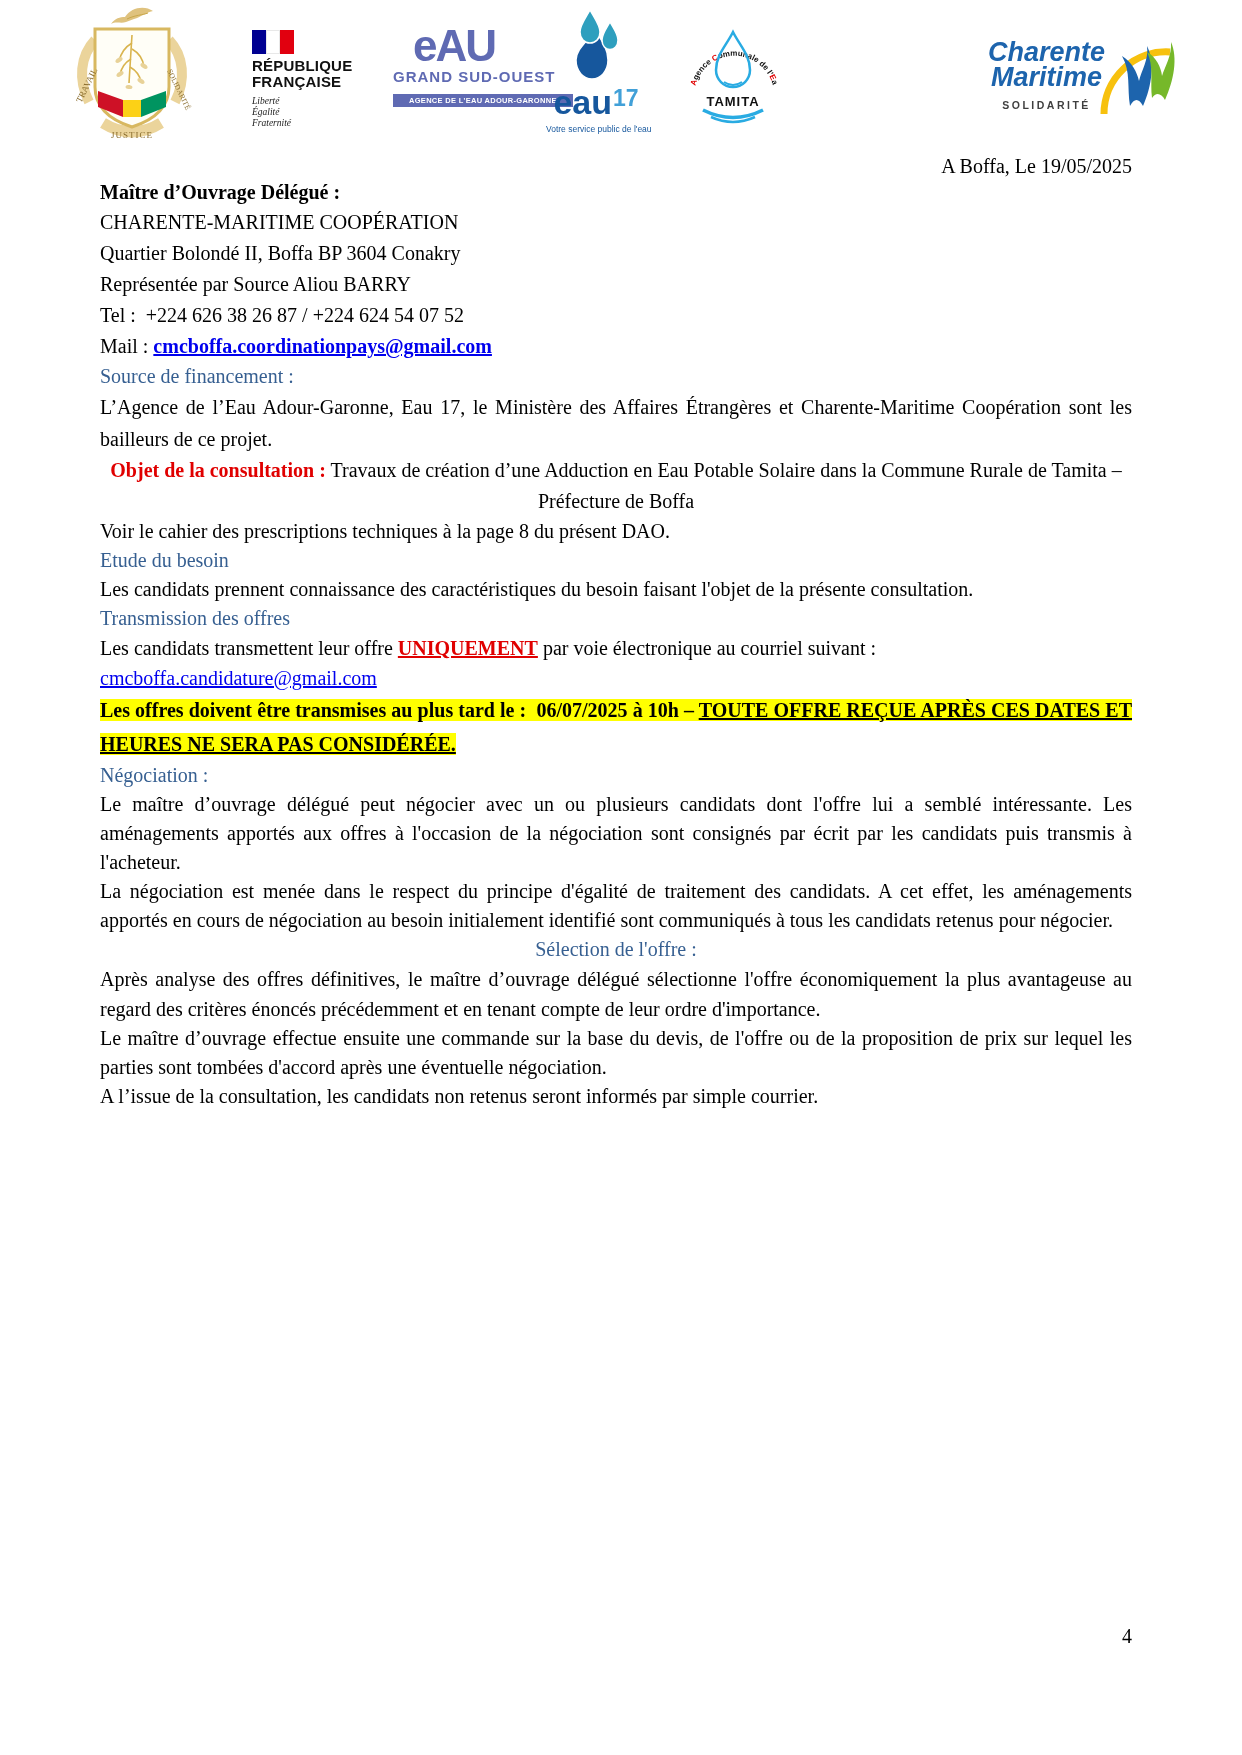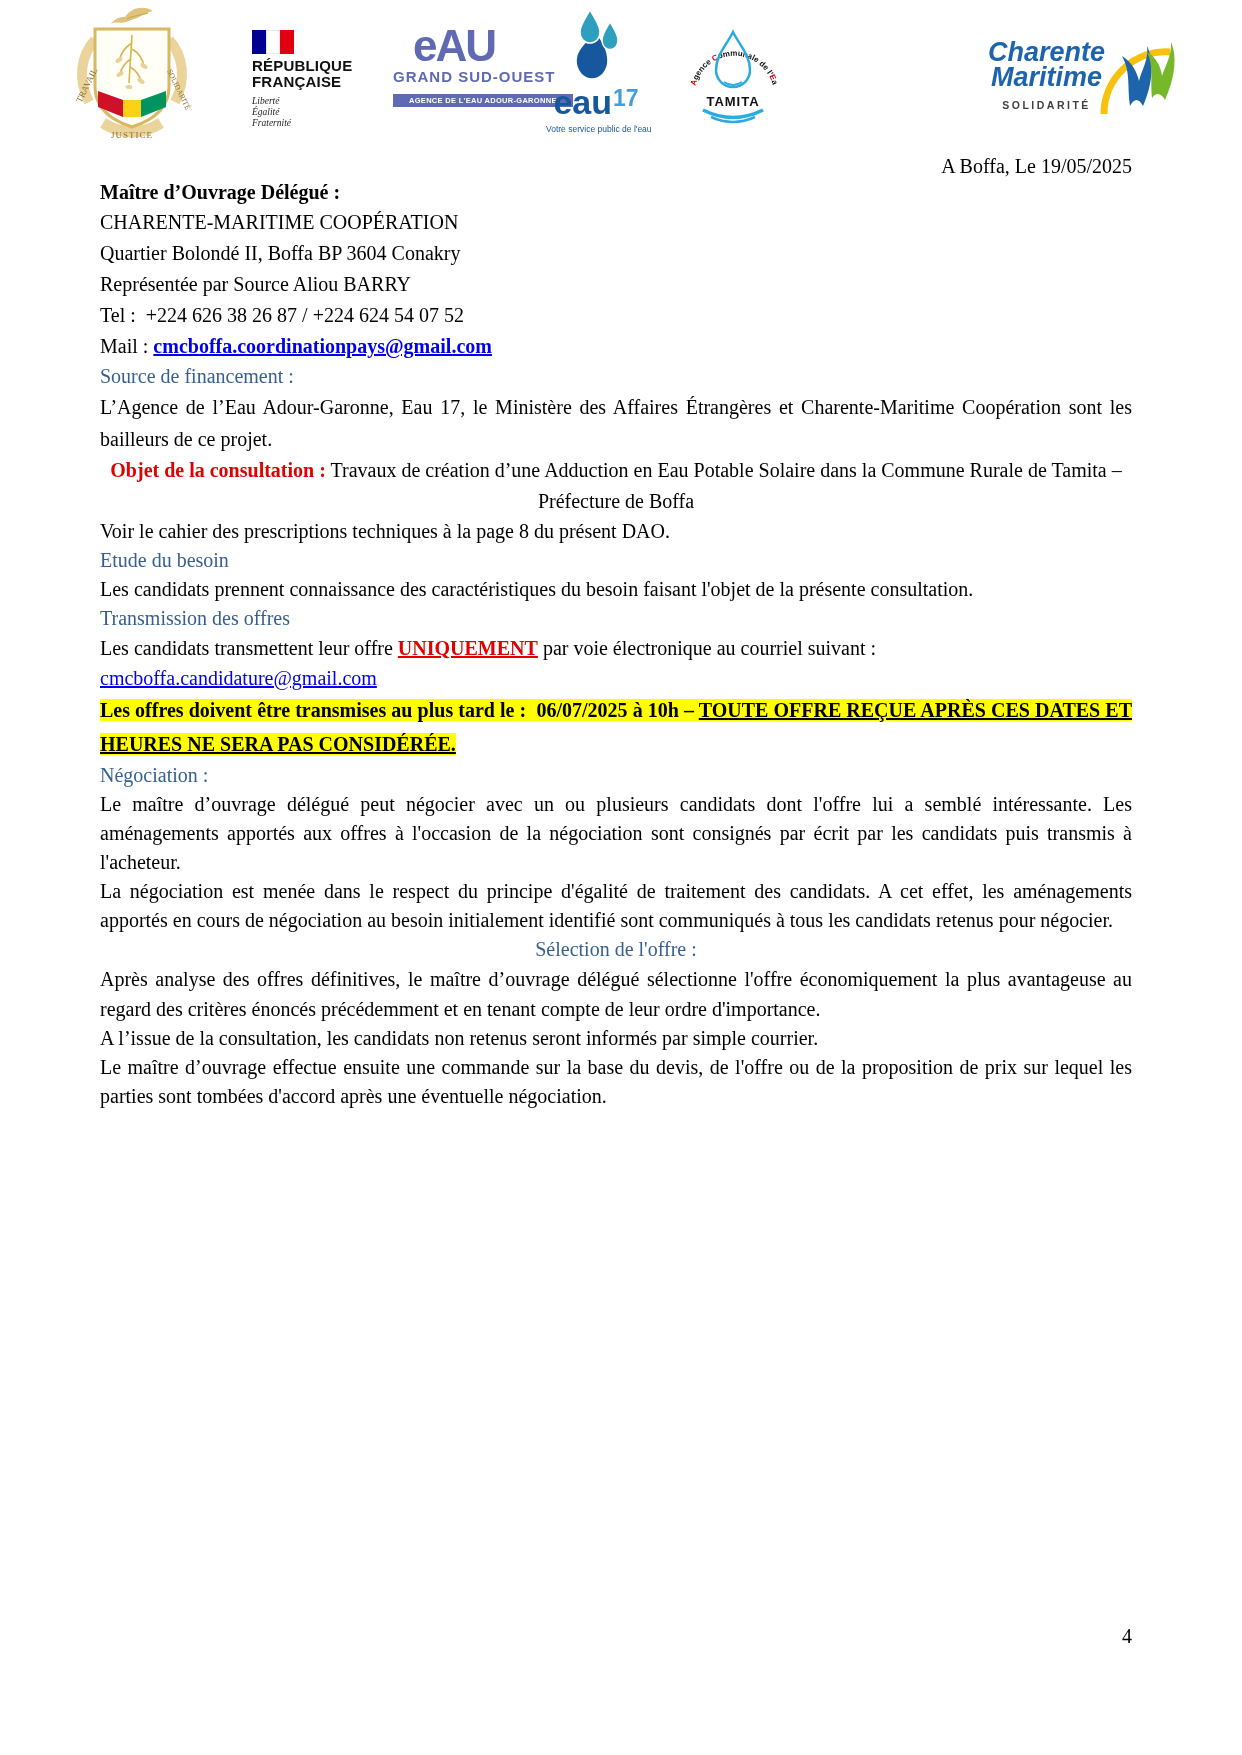--- a/index.html
+++ b/index.html
@@ -209,18 +209,18 @@
     <p class="link-line"><a class="lnk">cmcboffa.candidature@gmail.com</a></p>
 
     <p class="deadline jus"><span class="hl pre">Les offres doivent être transmises au plus tard le :  06/07/2025 à 10h – </span><span class="hl u">TOUTE OFFRE REÇUE APRÈS CES DATES ET HEURES NE SERA PAS CONSIDÉRÉE.</span></p>
 
     <p class="section-heading neg-heading">Négociation :</p>
     <p class="para jus">Le maître d’ouvrage délégué peut négocier avec un ou plusieurs candidats dont l'offre lui a semblé intéressante. Les aménagements apportés aux offres à l'occasion de la négociation sont consignés par écrit par les candidats puis transmis à l'acheteur.</p>
     <p class="para jus gap13">La négociation est menée dans le respect du principe d'égalité de traitement des candidats. A cet effet, les aménagements apportés en cours de négociation au besoin initialement identifié sont communiqués à tous les candidats retenus pour négocier.</p>
 
     <p class="section-heading sel-heading">Sélection de l'offre :</p>
     <p class="para jus sel-p1">Après analyse des offres définitives, le maître d’ouvrage délégué sélectionne l'offre économiquement la plus avantageuse au regard des critères énoncés précédemment et en tenant compte de leur ordre d'importance.</p>
+    <p class="para jus gap24">Le maître d’ouvrage effectue ensuite une commande sur la base du devis, de l'offre ou de la proposition de prix sur lequel les parties sont tombées d'accord après une éventuelle négociation.</p>
     <p class="para gap23">A l’issue de la consultation, les candidats non retenus seront informés par simple courrier.</p>
-    <p class="para jus gap24">Le maître d’ouvrage effectue ensuite une commande sur la base du devis, de l'offre ou de la proposition de prix sur lequel les parties sont tombées d'accord après une éventuelle négociation.</p>
   </div>
 
   <div class="page-number">4</div>
 </div>
 
 </body></html>

